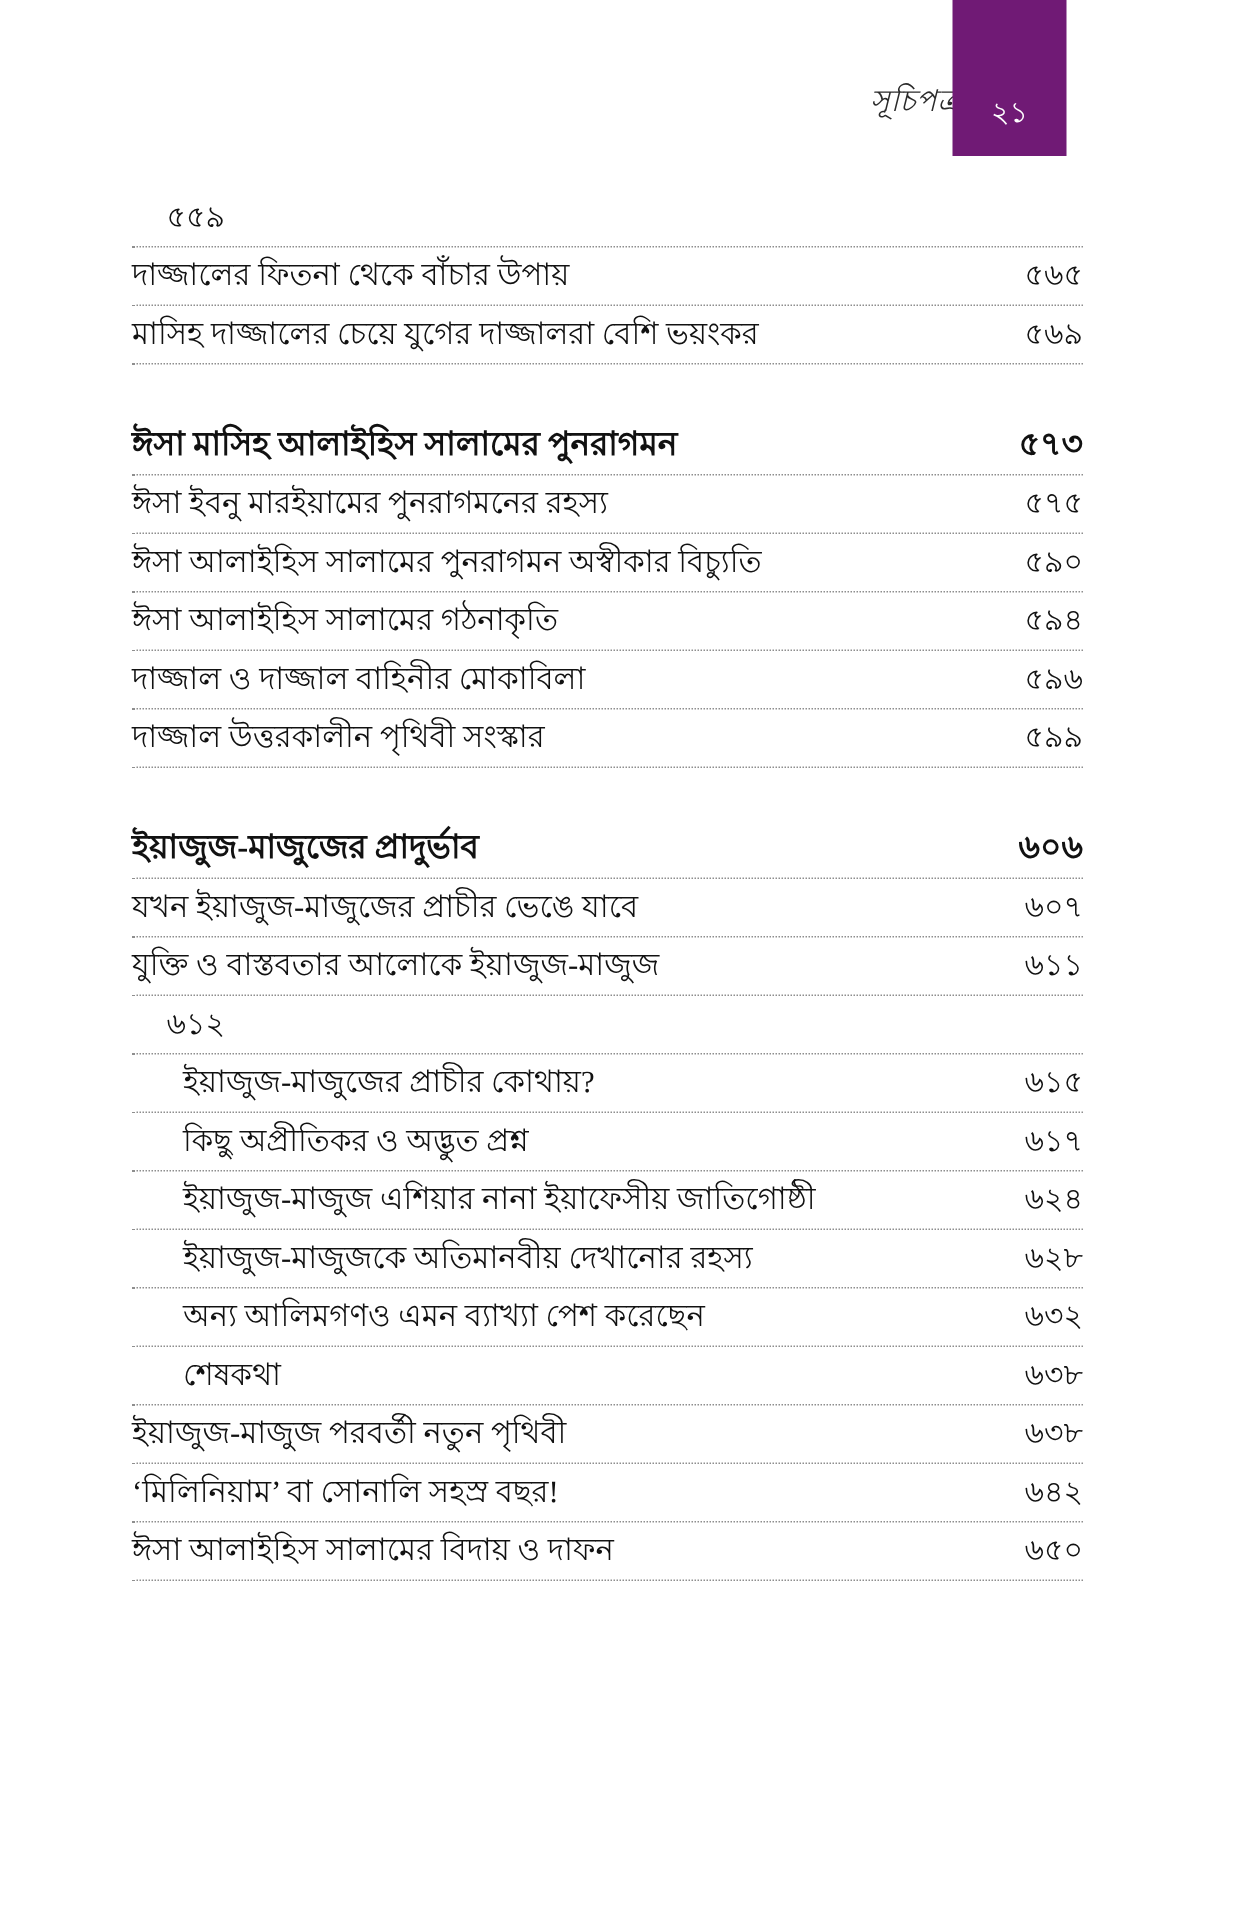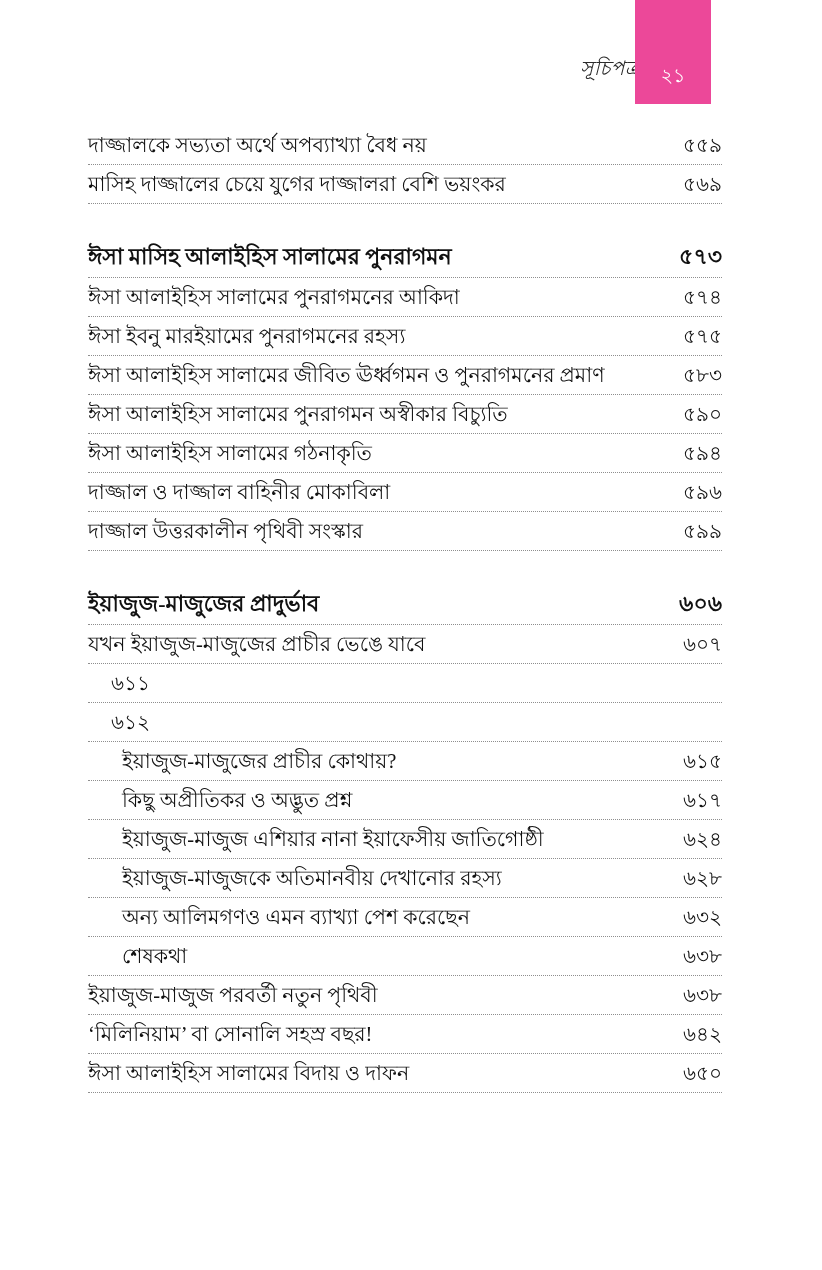--- a/index.html
+++ b/index.html
@@ -46,21 +46,21 @@
     line-height: 24px;
     color: #2a2a2a;
     letter-spacing: 0.5px;
   }
   .folio-box {
     position: absolute;
     left: 635px;
     top: 0;
     width: 76px;
     height: 104px;
-    background: #ec4899;
+    background: #701a75;
   }
   .folio-number {
     position: absolute;
     left: 0;
     right: 0;
     bottom: 17px;
     text-align: center;
     font-size: 19px;
     line-height: 22px;
     color: #ffffff;
@@ -132,42 +132,37 @@
 
   <div class="page-header">
     <div class="header-title">সূচিপত্র</div>
     <div class="folio-box">
       <div class="folio-number">২১</div>
     </div>
   </div>
 
   <div class="toc" id="toc-list">
       <div class="toc-row level-entry">
-        <span class="row-title">দাজ্জালকে সভ্যতা অর্থে অপব্যাখ্যা বৈধ নয়</span>
         <span class="row-page">৫৫৯</span>
+      </div>
+      <div class="toc-row level-entry">
+        <span class="row-title">দাজ্জালের ফিতনা থেকে বাঁচার উপায়</span>
+        <span class="row-page">৫৬৫</span>
       </div>
       <div class="toc-row level-entry">
         <span class="row-title">মাসিহ দাজ্জালের চেয়ে যুগের দাজ্জালরা বেশি ভয়ংকর</span>
         <span class="row-page">৫৬৯</span>
       </div>
       <div class="toc-row level-section">
         <span class="row-title">ঈসা মাসিহ আলাইহিস সালামের পুনরাগমন</span>
         <span class="row-page">৫৭৩</span>
       </div>
       <div class="toc-row level-entry">
-        <span class="row-title">ঈসা আলাইহিস সালামের পুনরাগমনের আকিদা</span>
-        <span class="row-page">৫৭৪</span>
-      </div>
-      <div class="toc-row level-entry">
         <span class="row-title">ঈসা ইবনু মারইয়ামের পুনরাগমনের রহস্য</span>
         <span class="row-page">৫৭৫</span>
-      </div>
-      <div class="toc-row level-entry">
-        <span class="row-title">ঈসা আলাইহিস সালামের জীবিত ঊর্ধ্বগমন ও পুনরাগমনের প্রমাণ</span>
-        <span class="row-page">৫৮৩</span>
       </div>
       <div class="toc-row level-entry">
         <span class="row-title">ঈসা আলাইহিস সালামের পুনরাগমন অস্বীকার বিচ্যুতি</span>
         <span class="row-page">৫৯০</span>
       </div>
       <div class="toc-row level-entry">
         <span class="row-title">ঈসা আলাইহিস সালামের গঠনাকৃতি</span>
         <span class="row-page">৫৯৪</span>
       </div>
       <div class="toc-row level-entry">
@@ -180,20 +175,21 @@
       </div>
       <div class="toc-row level-section">
         <span class="row-title">ইয়াজুজ-মাজুজের প্রাদুর্ভাব</span>
         <span class="row-page">৬০৬</span>
       </div>
       <div class="toc-row level-entry">
         <span class="row-title">যখন ইয়াজুজ-মাজুজের প্রাচীর ভেঙে যাবে</span>
         <span class="row-page">৬০৭</span>
       </div>
       <div class="toc-row level-entry">
+        <span class="row-title">যুক্তি ও বাস্তবতার আলোকে ইয়াজুজ-মাজুজ</span>
         <span class="row-page">৬১১</span>
       </div>
       <div class="toc-row level-sub">
         <span class="row-page">৬১২</span>
       </div>
       <div class="toc-row level-sub">
         <span class="row-title">ইয়াজুজ-মাজুজের প্রাচীর কোথায়?</span>
         <span class="row-page">৬১৫</span>
       </div>
       <div class="toc-row level-sub">

